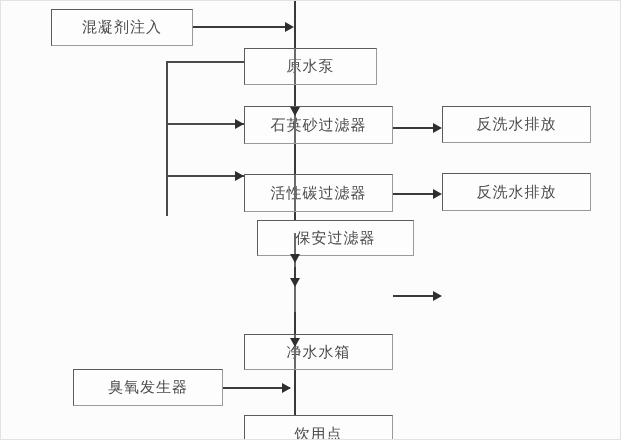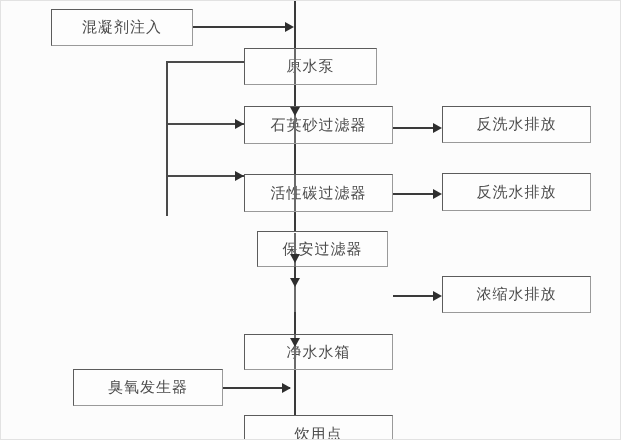--- a/index.html
+++ b/index.html
@@ -137,28 +137,25 @@
   </div>
 
   <div class="node" style="left:243px; top:173px; width:149px; height:38px;">
     <span class="label">活性碳过滤器</span>
   </div>
 
   <div class="node" style="left:441px; top:172px; width:149px; height:38px;">
     <span class="label">反洗水排放</span>
   </div>
 
-  <div class="node" style="left:256px; top:230px; width:131px; height:36px;">
+  <div class="node" style="left:256px; top:219px; width:157px; height:36px;">
     <span class="label">保安过滤器</span>
   </div>
 
 
-  <div class="node" style="left:441px; top:275px; width:149px; height:37px;">
-    <span class="label">浓缩水排放</span>
-  </div>
 
   <div class="node" style="left:243px; top:333px; width:149px; height:36px;">
     <span class="label">净水水箱</span>
   </div>
 
   <div class="node" style="left:72px; top:368px; width:150px; height:37px;">
     <span class="label">臭氧发生器</span>
   </div>
 
   <div class="node" style="left:243px; top:414px; width:149px; height:36px;">

